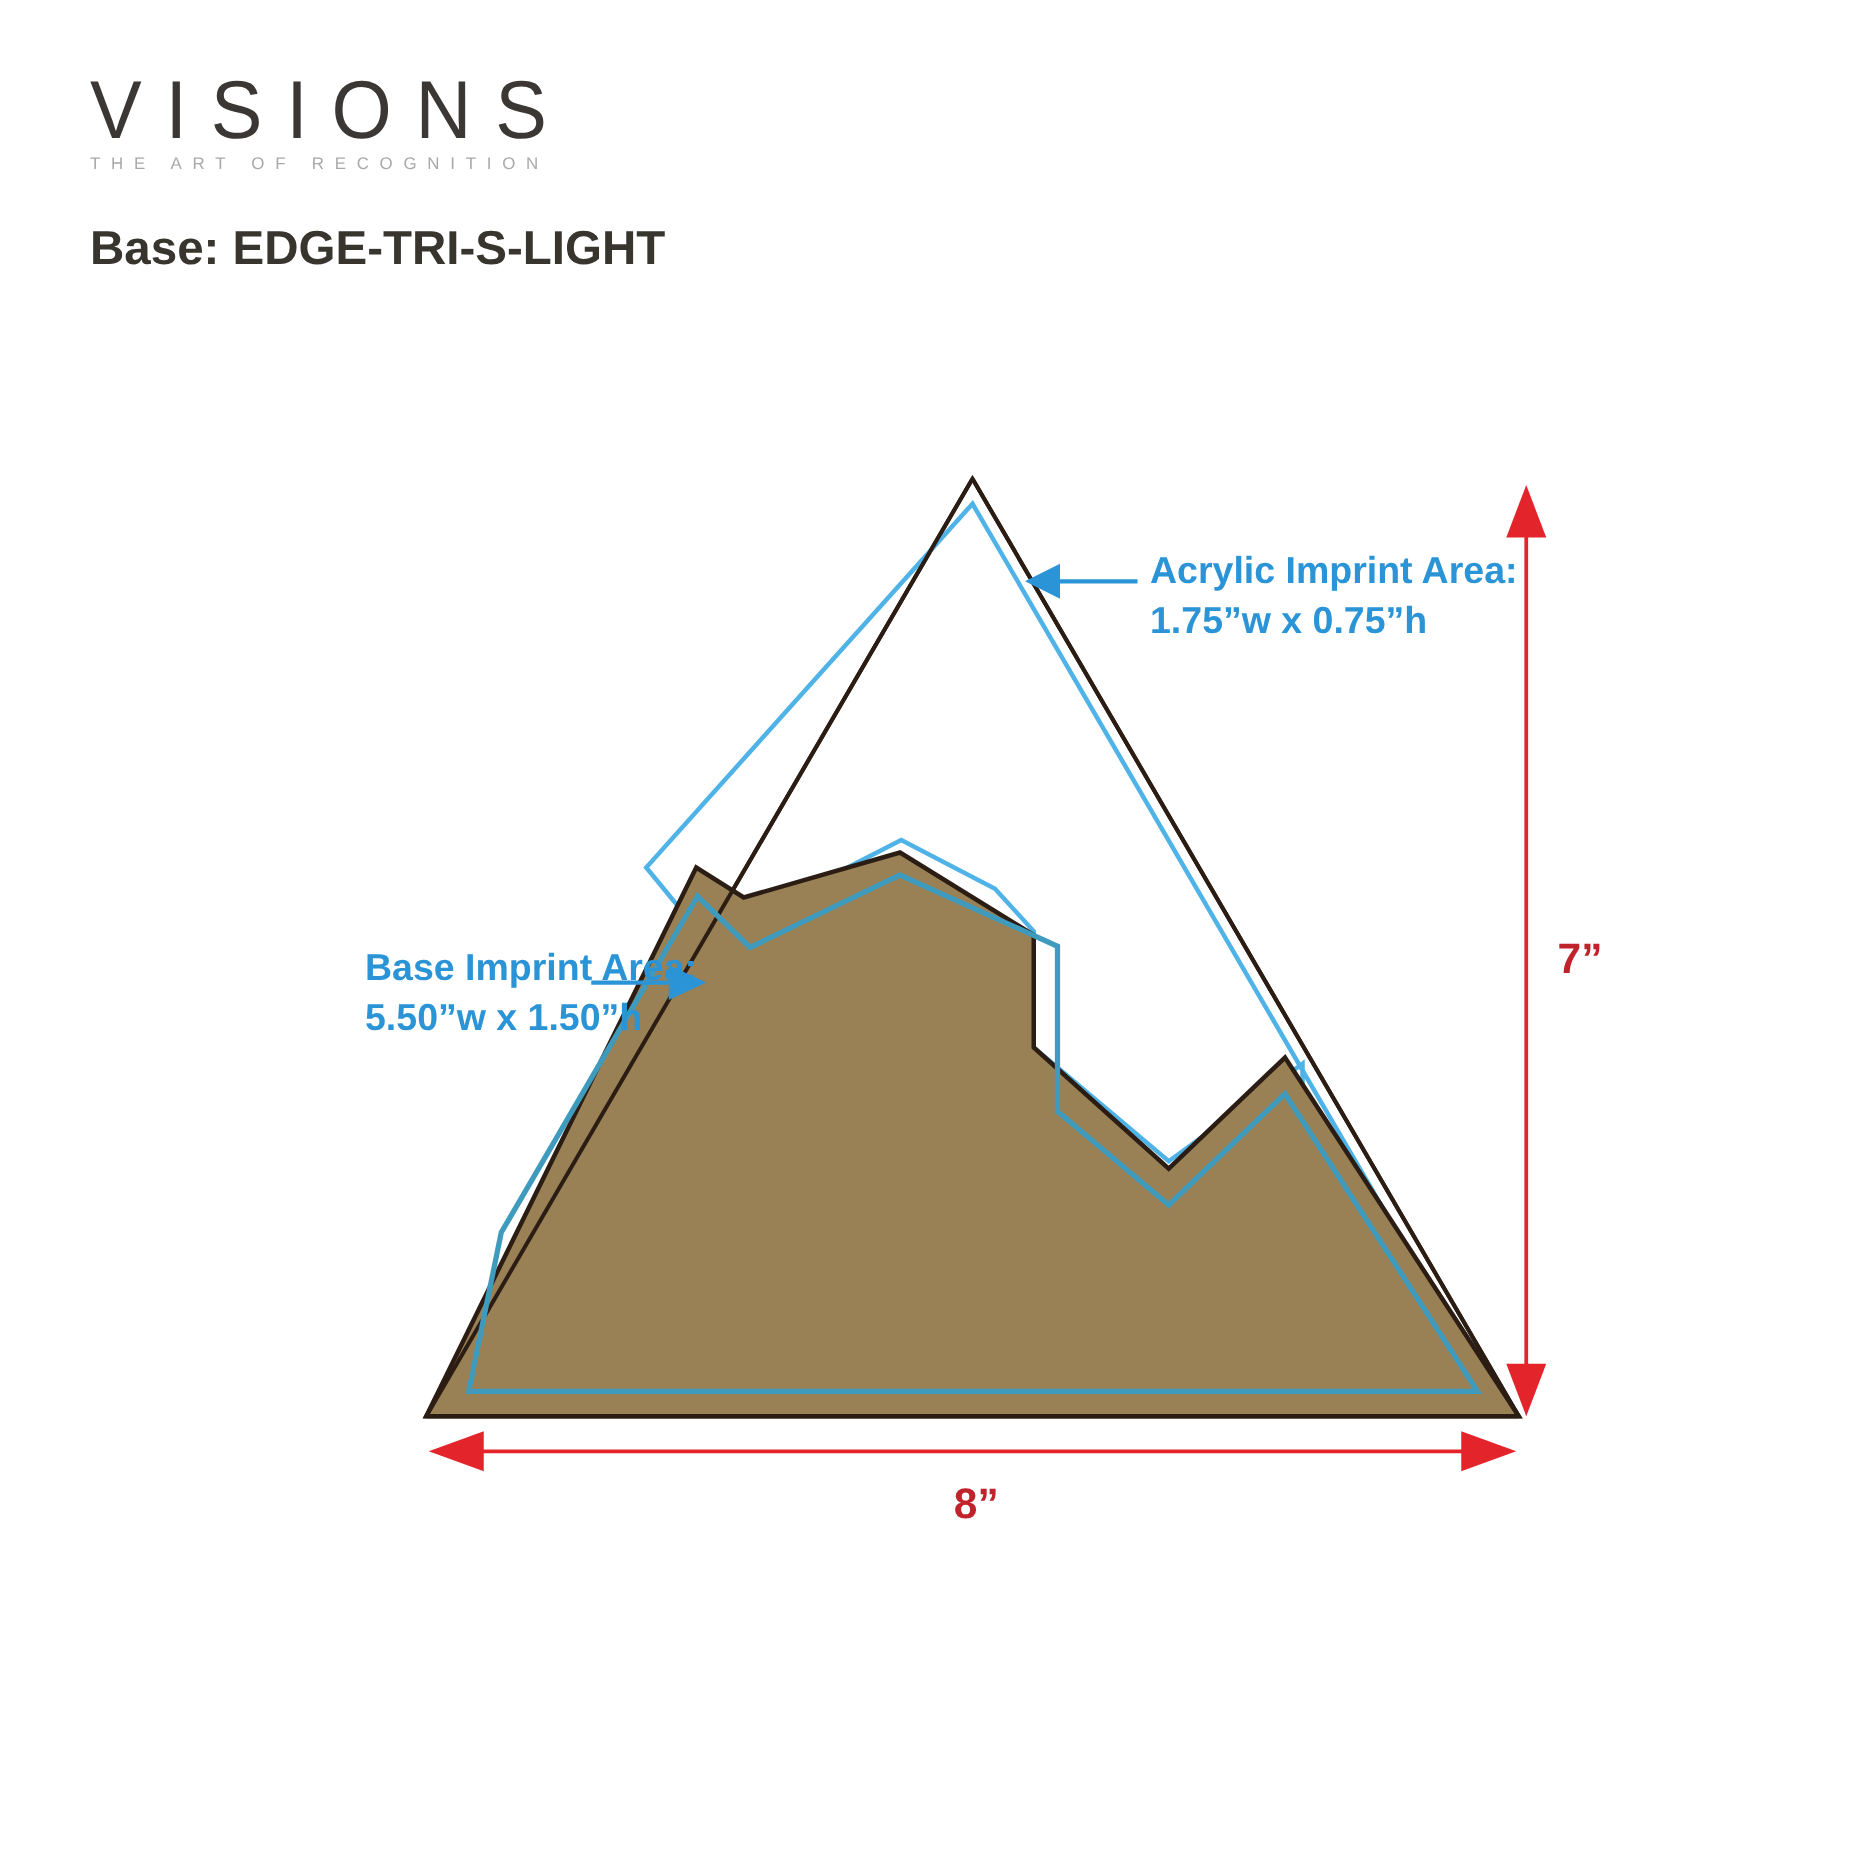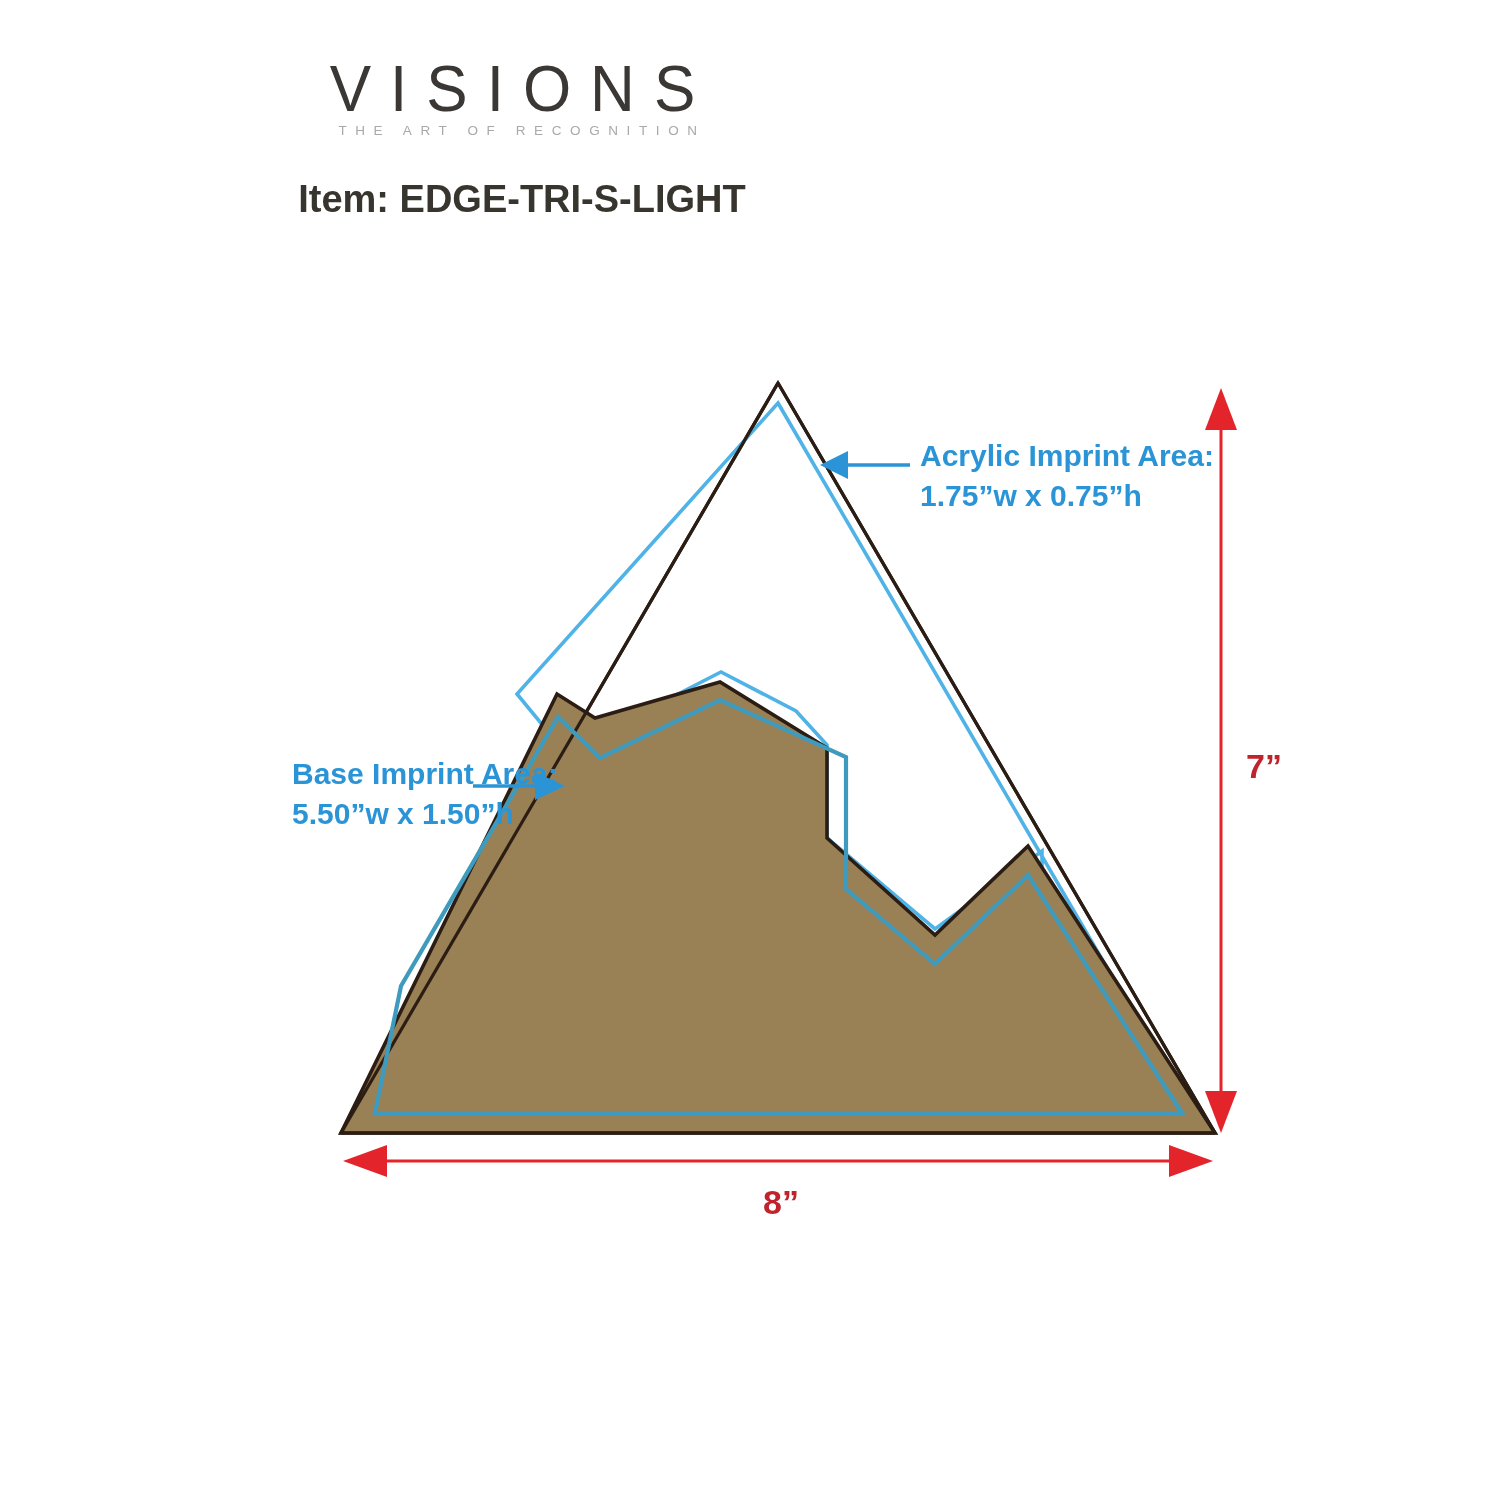--- a/index.html
+++ b/index.html
@@ -15,21 +15,20 @@
     position: relative;
     overflow: hidden;
   }
 
   #sheet {
     position: absolute;
     left: 0; top: 0;
     width: 1500px;
     height: 1264px;
     background: #ffffff;
-    text-align: center;
   }
 
   
   #header {
     position: absolute;
     left: 72px;
     top: 56px;
     width: 900px;
   }
   #logo-wordmark {
@@ -90,21 +89,21 @@
   }
 </style>
 </head>
 <body>
 
 <div id="sheet">
 
   <div id="header">
     <div id="logo-wordmark">VISIONS</div>
     <div id="logo-tagline">THE ART OF RECOGNITION</div>
-    <div id="item-line">Item: EDGE-TRI-S-LIGHT</div>
+    <div id="item-line">Base: EDGE-TRI-S-LIGHT</div>
   </div>
 
   <div id="drawing">
     <svg width="1500" height="1500" viewBox="0 0 1500 1500" xmlns="http://www.w3.org/2000/svg">
 
       <defs>
 
         <marker id="redArrowUp" markerWidth="10" markerHeight="10" refX="5" refY="9" orient="auto-start-reverse">
           <path d="M0,9 L5,0 L10,9 Z" fill="#e3242b"></path>
         </marker>

